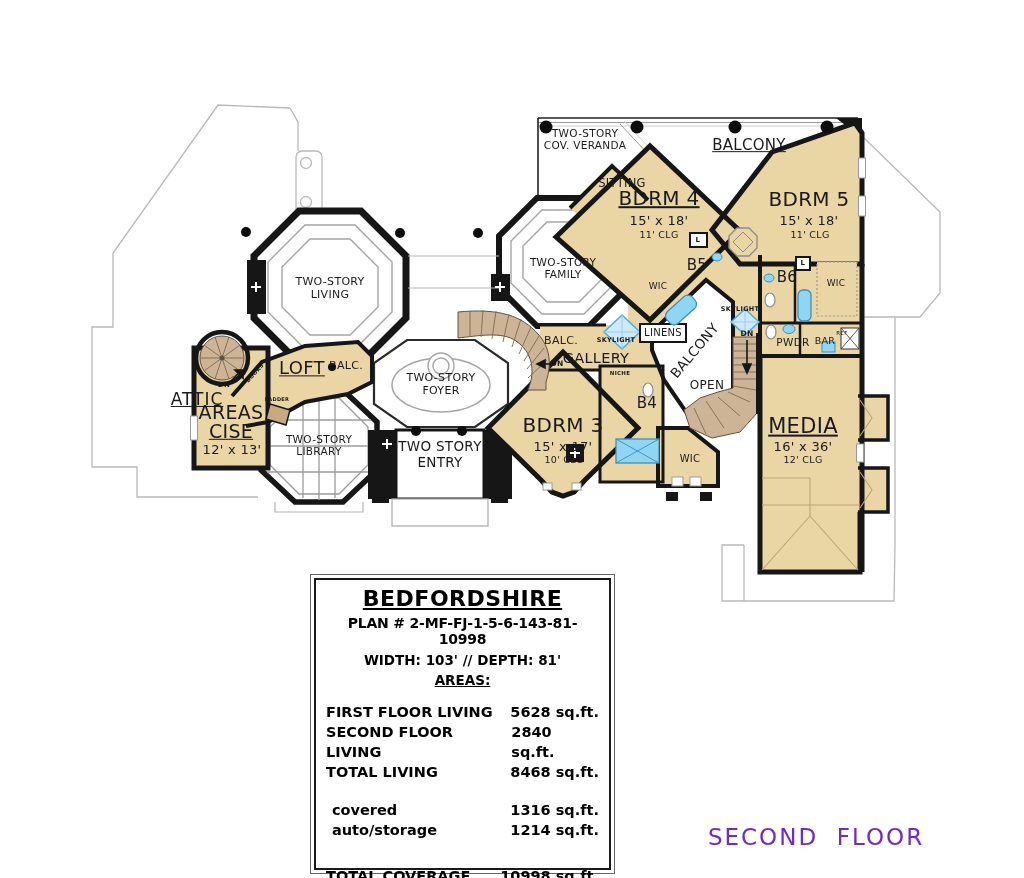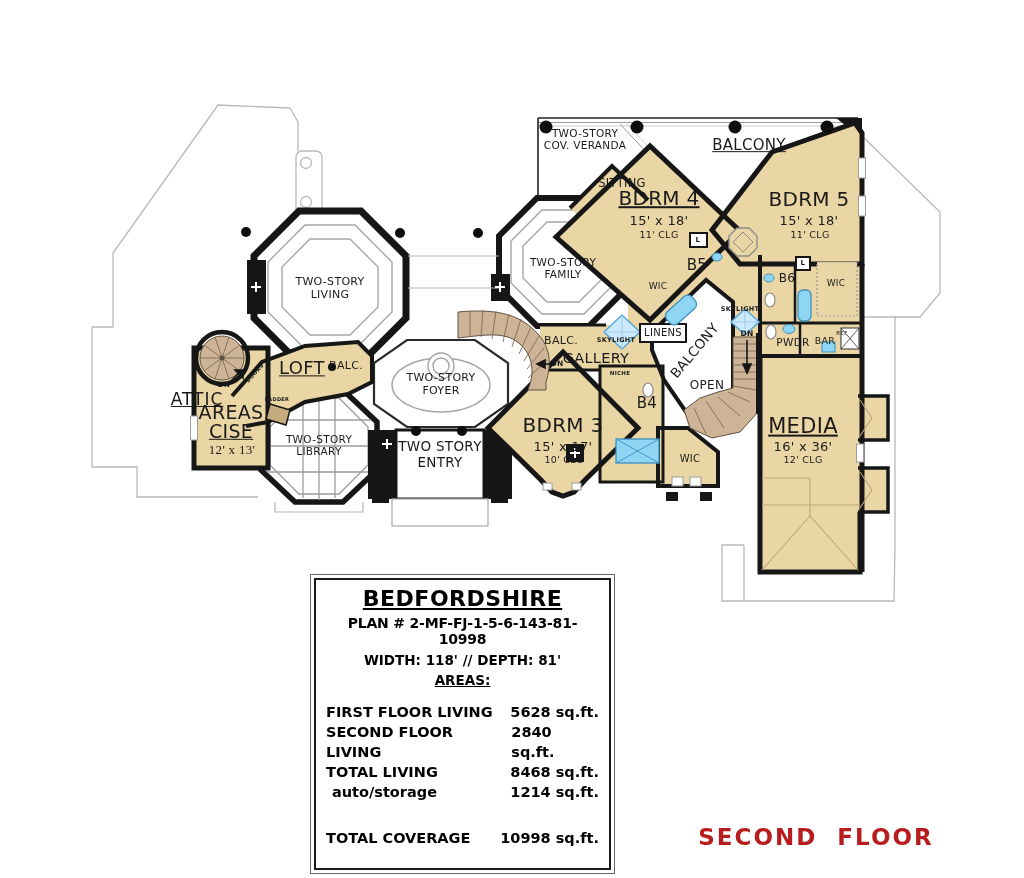--- a/index.html
+++ b/index.html
@@ -18,21 +18,21 @@
   .ib-title{font-size:22px;font-weight:bold;text-align:center;text-decoration:underline;
             letter-spacing:0.5px;margin-top:2px;}
   .ib-plan{font-size:14px;font-weight:bold;text-align:center;margin-top:4px;letter-spacing:-0.2px;}
   .ib-dims{font-size:13.5px;font-weight:bold;text-align:center;margin-top:5px;}
   .ib-areas{font-size:13.5px;font-weight:bold;text-align:center;text-decoration:underline;margin-top:4px;}
   .ib-row{display:flex;justify-content:space-between;font-size:14.5px;font-weight:bold;
           line-height:20px;}
   .ib-row.lc{padding-left:6px;}
   .mt14{margin-top:14px;} .mt18{margin-top:18px;} .mt26{margin-top:26px;}
   #second-floor{position:absolute;left:816px;top:837px;transform:translate(-50%,-50%);
-            font-size:23px;font-weight:bold;letter-spacing:2px;color:#b91c1c;white-space:pre;}
+            font-size:23px;font-weight:normal;letter-spacing:2px;color:#6d28d9;white-space:pre;}
 </style>
 </head>
 <body>
 
 <div id="stage">
 
 <svg id="plan-svg" width="1024" height="878" viewBox="0 0 1024 878">
 
   <g stroke="#b9b9b9" stroke-width="1.3" fill="none">
     <polyline points="290,108 218,105 113,253 113,327 92,327 92,467 137,467 137,497 258,497"></polyline>
@@ -313,21 +313,21 @@
 
 <div class="lbl u" style="left:659px;top:199px;font-size:20px;">BDRM 4</div>
 <div class="lbl" style="left:659px;top:221px;font-size:13px;">15' x 18'</div>
 <div class="lbl" style="left:659px;top:235px;font-size:9.5px;">11' CLG</div>
 
 <div class="lbl" style="left:809px;top:200px;font-size:20px;">BDRM 5</div>
 <div class="lbl" style="left:809px;top:221px;font-size:13px;">15' x 18'</div>
 <div class="lbl" style="left:810px;top:235px;font-size:9.5px;">11' CLG</div>
 
 <div class="lbl" style="left:697px;top:266px;font-size:15px;">B5</div>
-<div class="lbl" style="left:787px;top:278px;font-size:12px;">B6</div>
+<div class="lbl" style="left:787px;top:278px;font-size:15px;">B6</div>
 <div class="lbl" style="left:658px;top:286px;font-size:9px;">WIC</div>
 <div class="lbl" style="left:836px;top:283px;font-size:9px;">WIC</div>
 <div class="lbl" style="left:663px;top:333px;font-size:10px;">LINENS</div>
 <div class="lbl b" style="left:616px;top:341px;font-size:6.5px;">SKYLIGHT</div>
 <div class="lbl b" style="left:740px;top:310px;font-size:6.5px;">SKYLIGHT</div>
 <div class="lbl b" style="left:747px;top:334px;font-size:7.5px;">DN</div>
 <div class="lbl" style="left:781px;top:342px;font-size:10.5px;margin-left:12px;">PWDR</div>
 <div class="lbl" style="left:825px;top:341px;font-size:9.5px;">BAR</div>
 <div class="lbl" style="left:842px;top:333px;font-size:5.5px;">REF</div>
 
@@ -343,21 +343,21 @@
 <div class="lbl" style="left:707px;top:385px;font-size:12px;">OPEN</div>
 <div class="lbl" style="left:647px;top:404px;font-size:15px;">B4</div>
 
 <div class="lbl" style="left:563px;top:426px;font-size:20px;">BDRM 3</div>
 <div class="lbl" style="left:563px;top:447px;font-size:13px;">15' x 17'</div>
 <div class="lbl" style="left:564px;top:460px;font-size:9.5px;">10' CLG</div>
 <div class="lbl" style="left:690px;top:459px;font-size:10px;">WIC</div>
 
 <div class="lbl" style="left:231px;top:412px;font-size:19px;">AREAS</div>
 <div class="lbl u" style="left:231px;top:431px;font-size:19px;">CISE</div>
-<div class="lbl" style="left:232px;top:450px;font-size:13px;font-family:Liberation Serif, serif;">12' x 13'</div>
+<div class="lbl" style="left:232px;top:450px;font-size:13px;">12' x 13'</div>
 
 <div class="lbl u" style="left:302px;top:368px;font-size:18px;">LOFT</div>
 <div class="lbl" style="left:346px;top:366px;font-size:11px;">BALC.</div>
 <div class="lbl b" style="left:255px;top:373px;font-size:5.5px;transform:translate(-50%,-50%) rotate(-48deg);">BOOKS</div>
 <div class="lbl b" style="left:277px;top:400px;font-size:5px;">LADDER</div>
 <div class="lbl b" style="left:224px;top:385px;font-size:7px;">DN</div>
 <div class="lbl b" style="left:698px;top:240px;font-size:7px;">L</div>
 <div class="lbl b" style="left:803px;top:263px;font-size:7px;">L</div>
 
 <div class="lbl" style="left:330px;top:289px;font-size:11px;">TWO-STORY
@@ -368,34 +368,38 @@
 FOYER</div>
 <div class="lbl" style="left:319px;top:445px;font-size:10.5px;">TWO-STORY
 LIBRARY</div>
 <div class="lbl" style="left:440px;top:455px;font-size:13.5px;">TWO STORY
 ENTRY</div>
 
 <div id="info-box">
   <div class="inner">
     <div class="ib-title">BEDFORDSHIRE</div>
     <div class="ib-plan">PLAN # 2-MF-FJ-1-5-6-143-81-10998</div>
-    <div class="ib-dims">WIDTH: 118' // DEPTH: 81'</div>
+    <div class="ib-dims">WIDTH: 103' // DEPTH: 81'</div>
     <div class="ib-areas">AREAS:</div>
     <div class="ib-row mt14">
       <span>FIRST FLOOR LIVING</span>
       <span>5628 sq.ft.</span>
     </div>
     <div class="ib-row">
       <span>SECOND FLOOR LIVING</span>
       <span>2840 sq.ft.</span>
     </div>
     <div class="ib-row">
       <span>TOTAL LIVING</span>
       <span>8468 sq.ft.</span>
     </div>
+    <div class="ib-row lc mt18">
+      <span>covered</span>
+      <span>1316 sq.ft.</span>
+    </div>
     <div class="ib-row lc">
       <span>auto/storage</span>
       <span>1214 sq.ft.</span>
     </div>
     <div class="ib-row mt26">
       <span>TOTAL COVERAGE</span>
       <span>10998 sq.ft.</span>
     </div>
   </div>
 </div>

